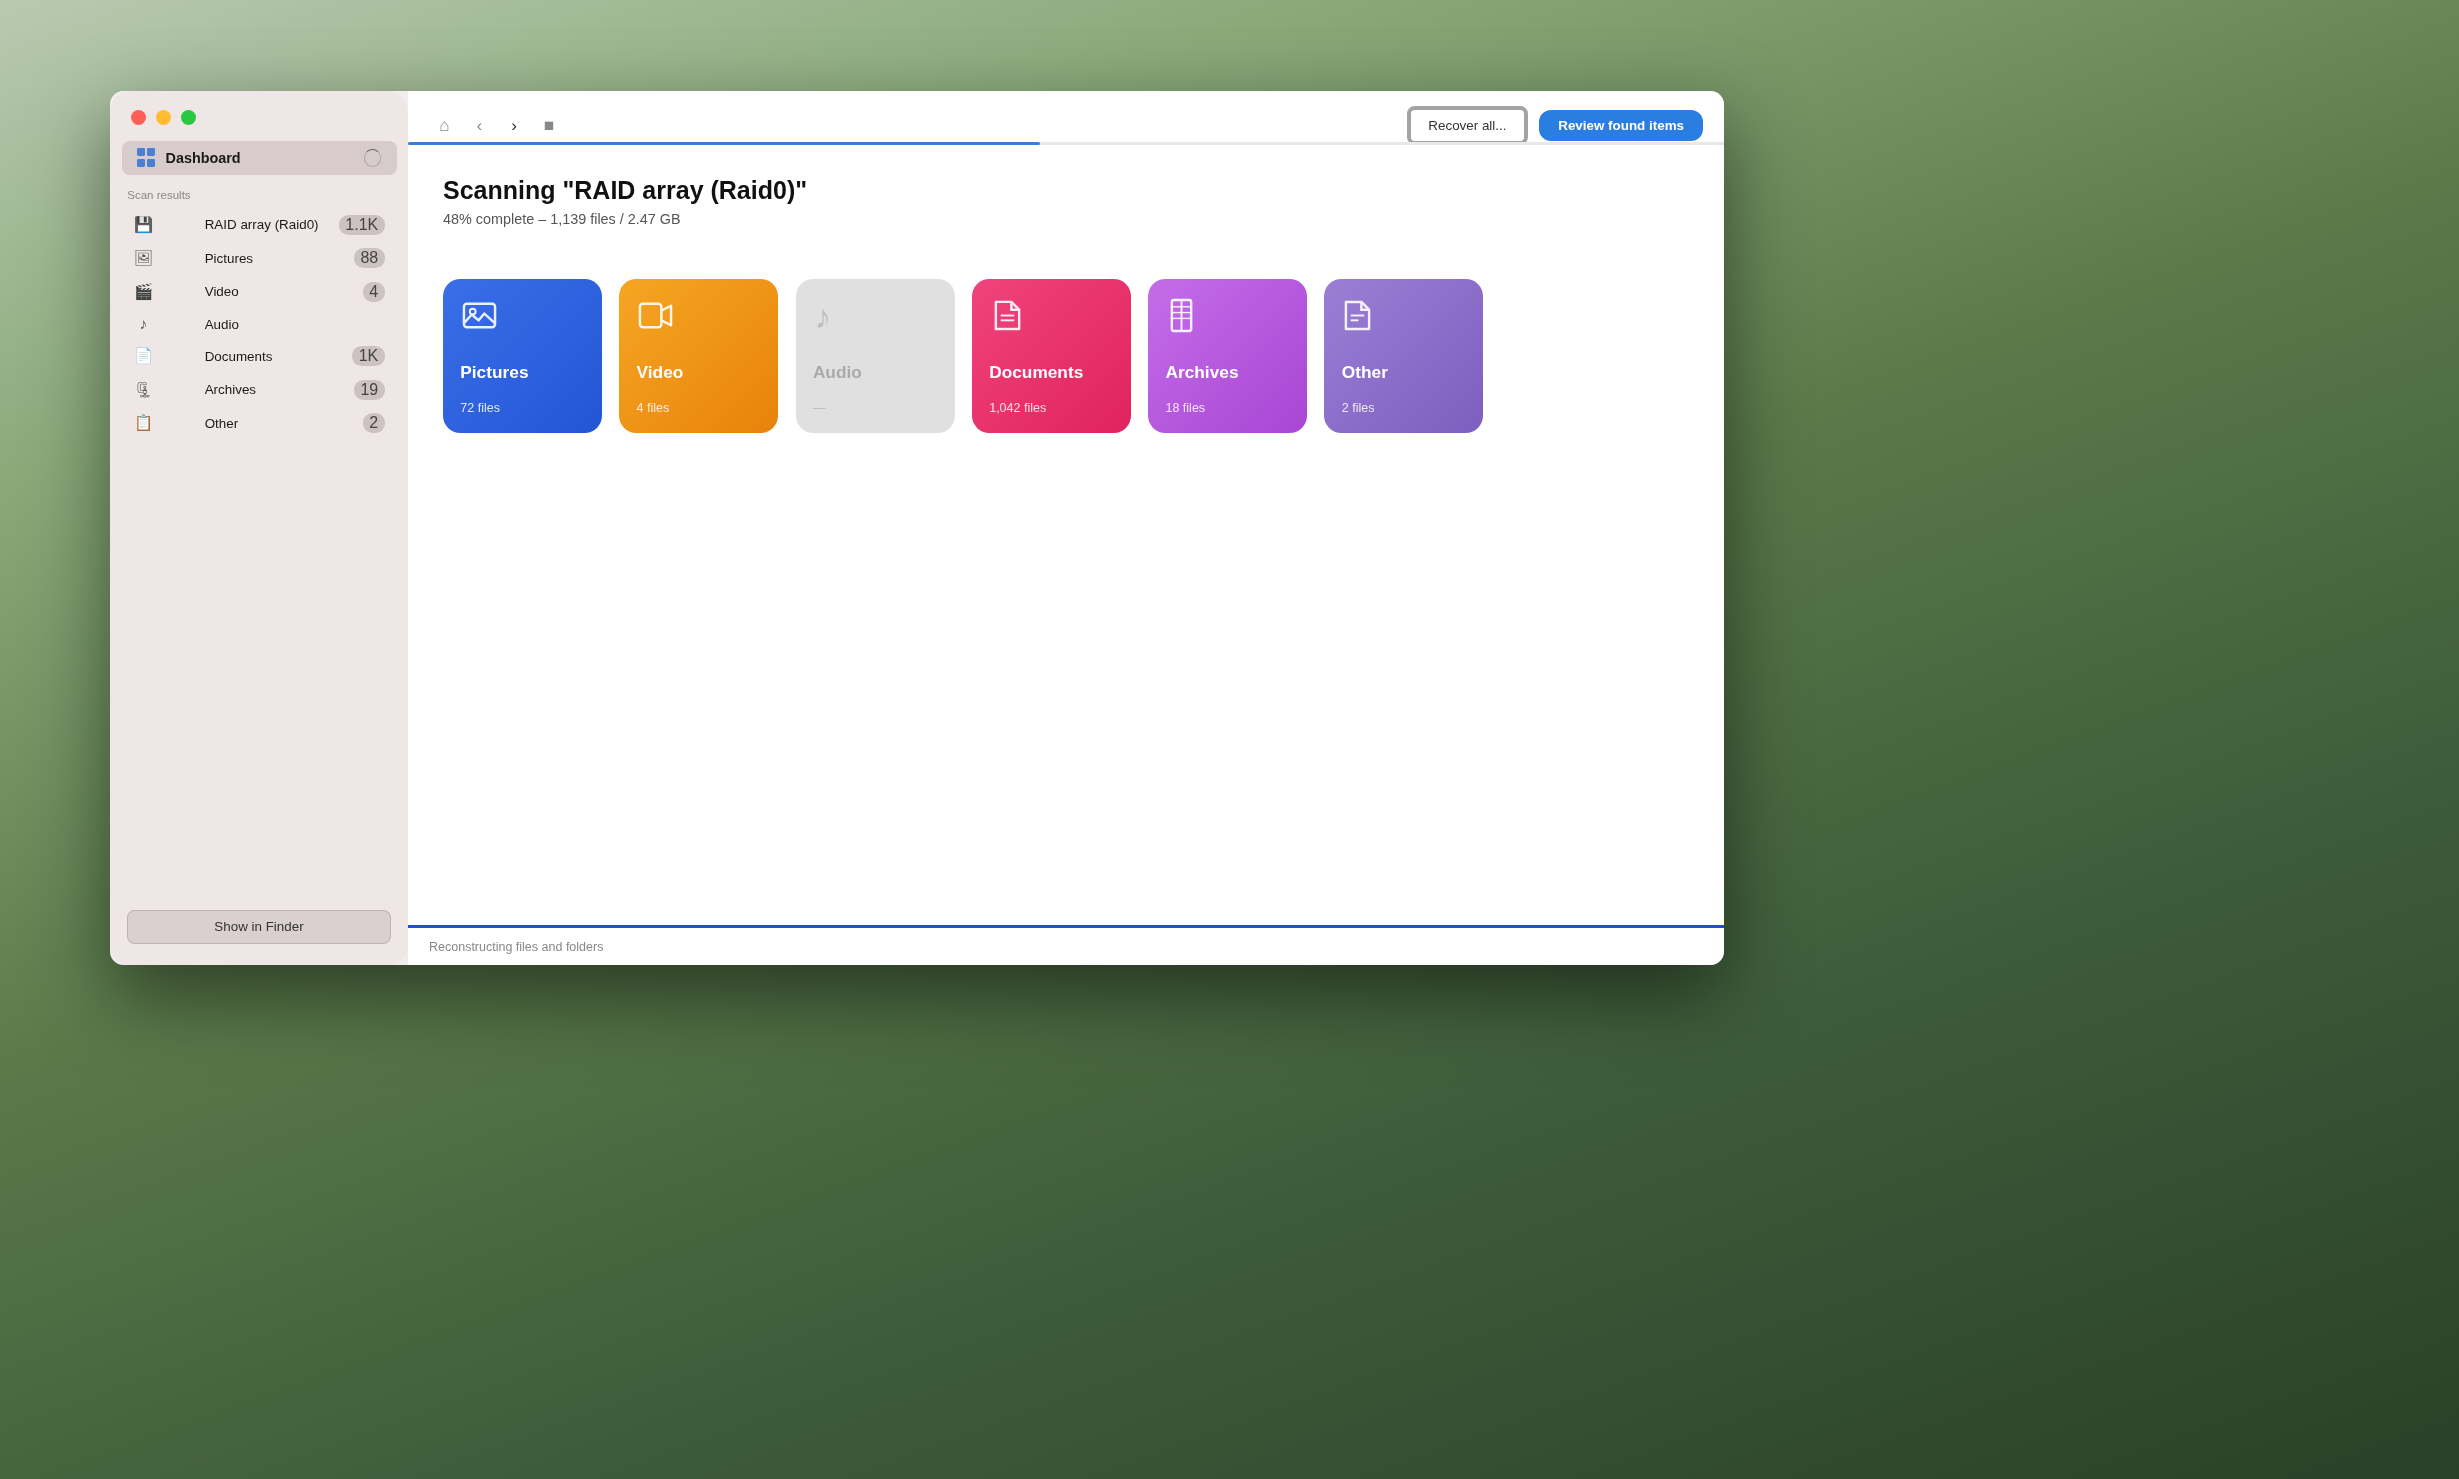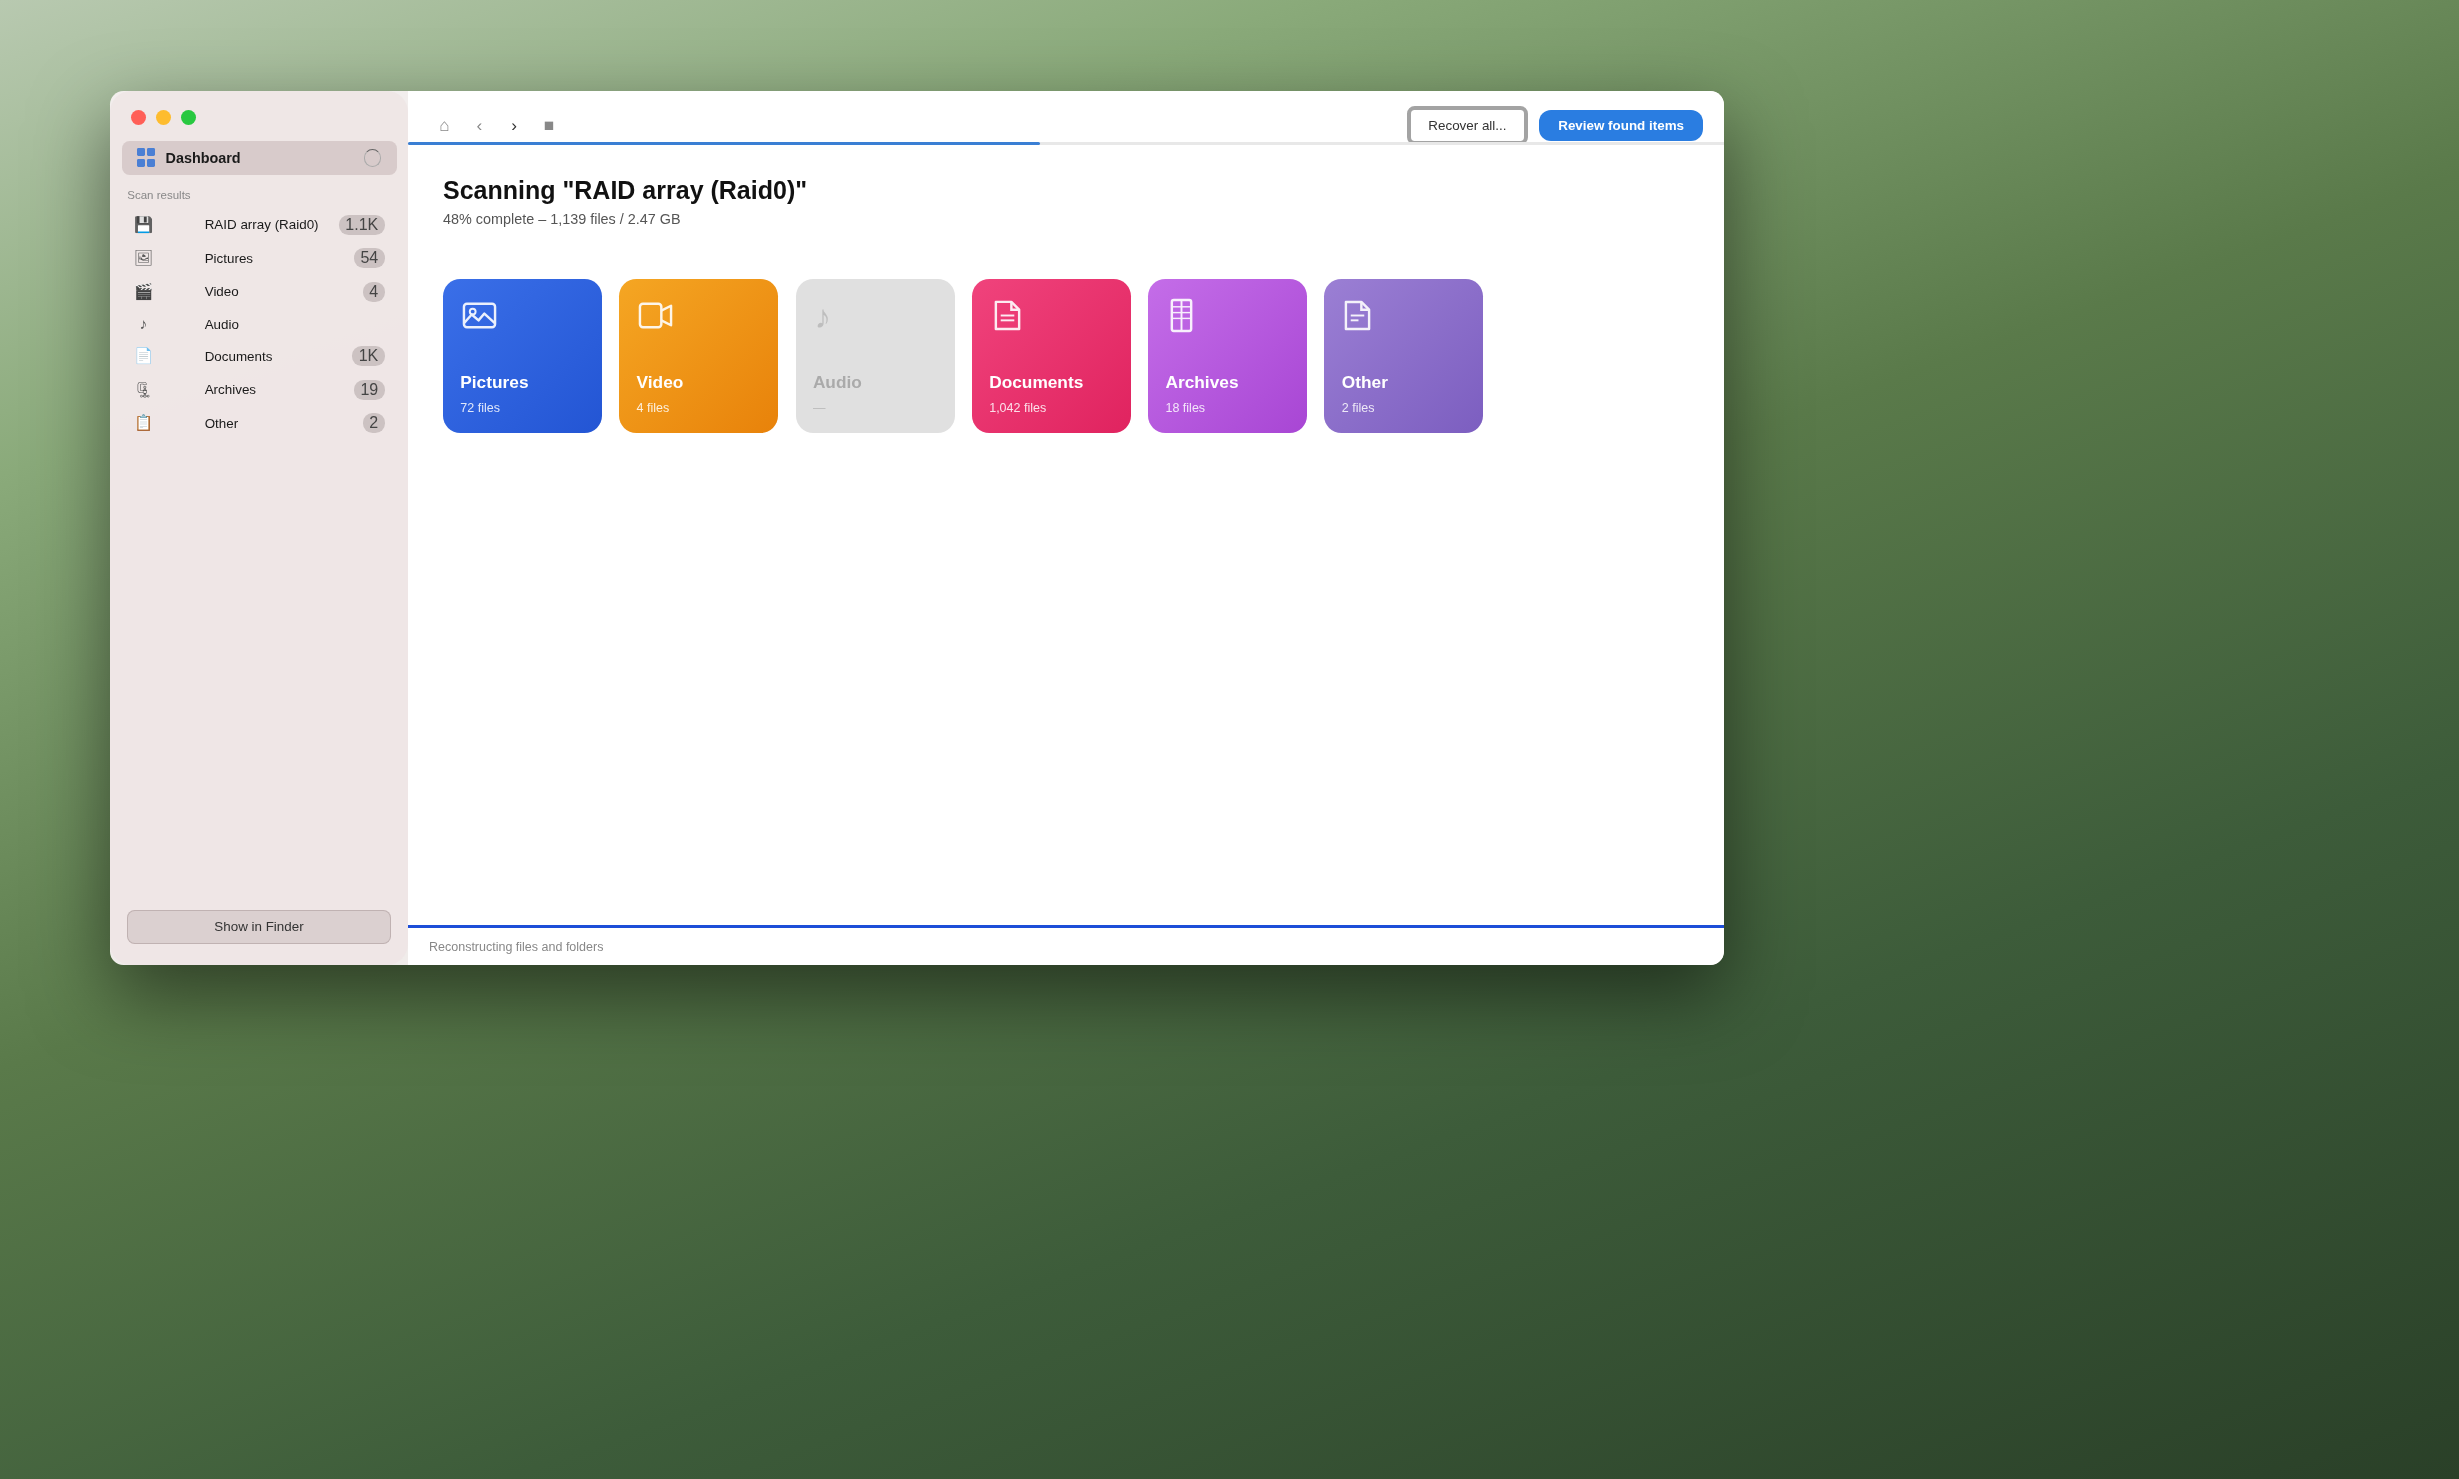--- a/index.html
+++ b/index.html
@@ -297,21 +297,21 @@
       font-size: 17.3px;
       font-weight: 700;
       color: white;
       line-height: 1.2;
     }
 
     .file-card-count {
       font-size: 12.5px;
       font-weight: 500;
       color: rgba(255,255,255,0.85);
-      margin-top: 9px;
+      margin-top: 19px;
     }
 
     .card-pictures { background: linear-gradient(135deg, #3a6fe8, #2355d4); }
     .card-video    { background: linear-gradient(135deg, #f5a623, #e8820a); }
     .card-audio    { background: #e0e0e0; }
     .card-audio .file-card-name { color: #999; }
     .card-audio .file-card-count { color: #bbb; }
     .card-audio .file-card-icon { color: #bbb; }
     .card-documents { background: linear-gradient(135deg, #f0437c, #e0235f); }
     .card-archives  { background: linear-gradient(135deg, #c46de8, #a846d4); }
@@ -354,21 +354,21 @@
 
     <div class="sidebar-item">
       <span class="sidebar-item-icon">💾</span>
       <span class="sidebar-item-name">RAID array (Raid0)</span>
       <span class="sidebar-item-badge">1.1K</span>
     </div>
 
     <div class="sidebar-item">
       <span class="sidebar-item-icon">🖼</span>
       <span class="sidebar-item-name">Pictures</span>
-      <span class="sidebar-item-badge">54</span>
+      <span class="sidebar-item-badge">88</span>
     </div>
 
     <div class="sidebar-item">
       <span class="sidebar-item-icon">🎬</span>
       <span class="sidebar-item-name">Video</span>
       <span class="sidebar-item-badge">4</span>
     </div>
 
     <div class="sidebar-item">
       <span class="sidebar-item-icon">♪</span>

